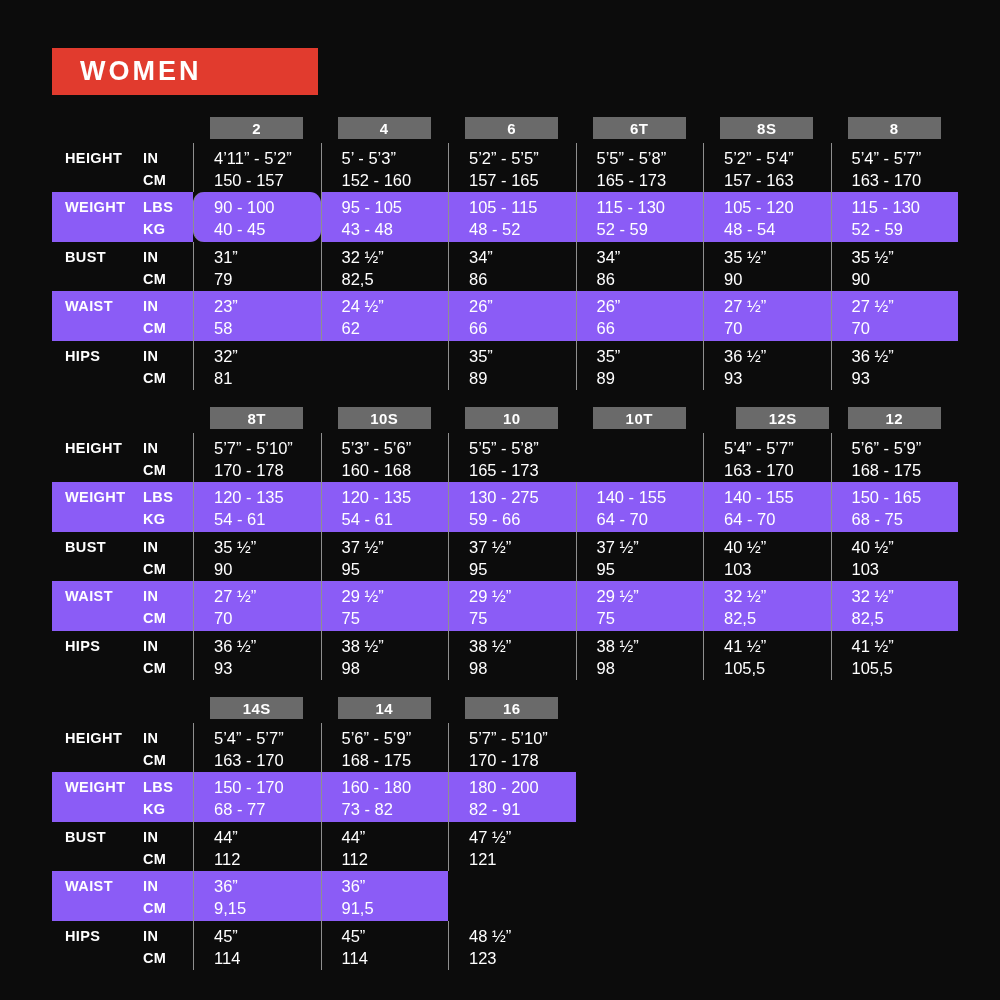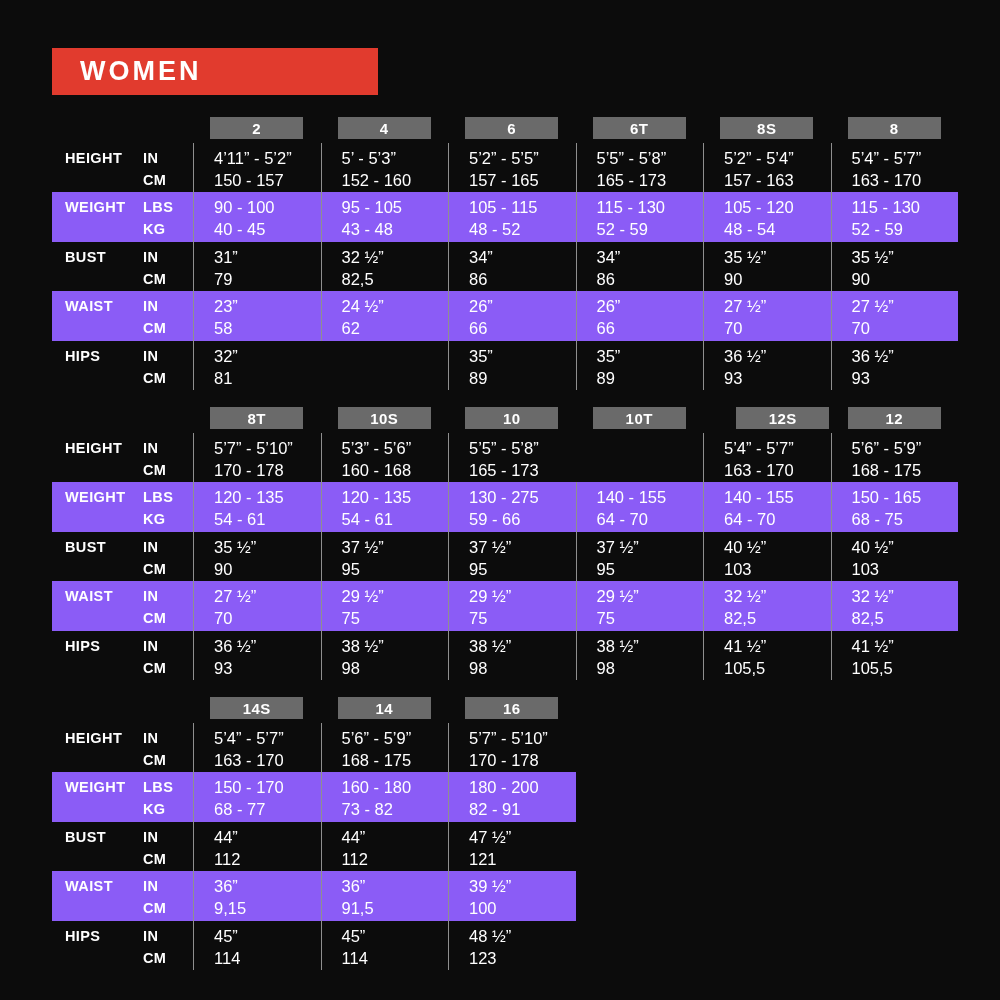--- a/index.html
+++ b/index.html
@@ -13,21 +13,21 @@
     height: 1000px;
     overflow: hidden;
     font-family: "Liberation Sans", sans-serif;
     color: #ffffff;
     -webkit-font-smoothing: antialiased;
   }
   .banner {
     position: absolute;
     left: 52px;
     top: 48px;
-    width: 326px;
+    width: 266px;
     height: 47px;
     background: #e13b2e;
     display: flex;
     align-items: center;
     padding-left: 28px;
     box-sizing: border-box;
   }
   .banner-label {
     font-weight: bold;
     font-size: 27px;
@@ -123,21 +123,21 @@
     </div>
     <div class="cell value-cell" style="grid-area: 2 / 8;">
       <span class="value-line">5’4” - 5’7”</span>
       <span class="value-line">163 - 170</span>
     </div>
     <div class="cell name-cell shaded" style="grid-area: 3 / 1;">WEIGHT</div>
     <div class="cell unit-cell shaded" style="grid-area: 3 / 2;">
       <span class="unit-line">LBS</span>
       <span class="unit-line">KG</span>
     </div>
-    <div class="cell value-cell shaded" style="grid-area: 3 / 3;">
+    <div class="cell value-cell shaded" style="grid-area: 3 / 3; border-radius: 11px;">
       <span class="value-line">90 - 100</span>
       <span class="value-line">40 - 45</span>
     </div>
     <div class="cell value-cell shaded" style="grid-area: 3 / 4;">
       <span class="value-line">95 - 105</span>
       <span class="value-line">43 - 48</span>
     </div>
     <div class="cell value-cell shaded" style="grid-area: 3 / 5;">
       <span class="value-line">105 - 115</span>
       <span class="value-line">48 - 52</span>
@@ -457,24 +457,20 @@
       <span class="unit-line">CM</span>
     </div>
     <div class="cell value-cell shaded" style="grid-area: 5 / 3;">
       <span class="value-line">36”</span>
       <span class="value-line">9,15</span>
     </div>
     <div class="cell value-cell shaded" style="grid-area: 5 / 4;">
       <span class="value-line">36”</span>
       <span class="value-line">91,5</span>
     </div>
-    <div class="cell value-cell shaded" style="grid-area: 5 / 5;">
-      <span class="value-line">39 ½”</span>
-      <span class="value-line">100</span>
-    </div>
     <div class="cell" style="grid-area: 5 / 6;"></div>
     <div class="cell" style="grid-area: 5 / 7;"></div>
     <div class="cell" style="grid-area: 5 / 8;"></div>
     <div class="cell name-cell" style="grid-area: 6 / 1;">HIPS</div>
     <div class="cell unit-cell" style="grid-area: 6 / 2;">
       <span class="unit-line">IN</span>
       <span class="unit-line">CM</span>
     </div>
     <div class="cell value-cell" style="grid-area: 6 / 3;">
       <span class="value-line">45”</span>

